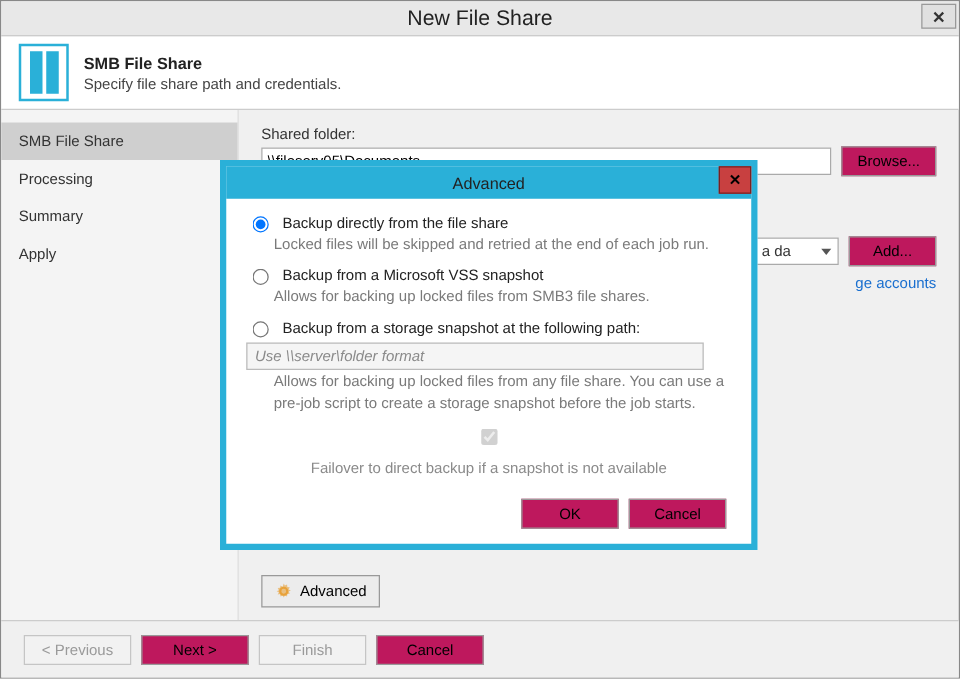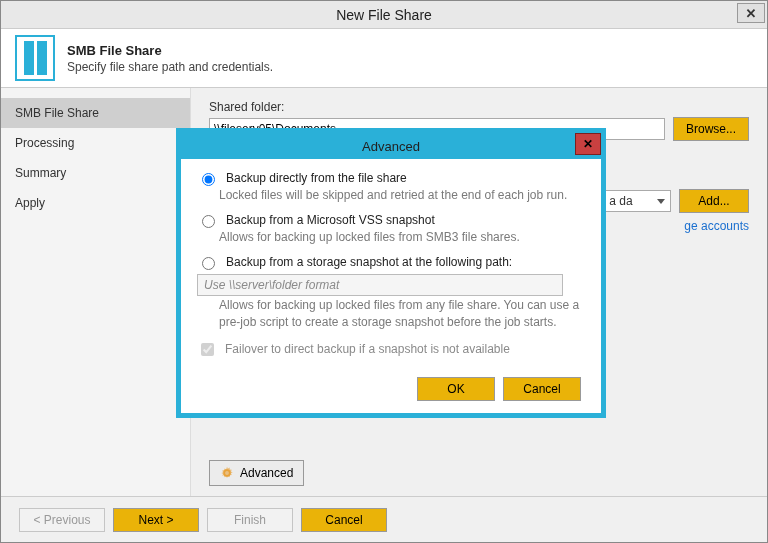--- a/index.html
+++ b/index.html
@@ -20,21 +20,21 @@
     display: flex; flex-direction: column;
     background: #f0f0f0;
   }
   .titlebar {
     height: 28px;
     background: #e8e8e8;
     border-bottom: 1px solid #ccc;
     display: flex; align-items: center; justify-content: center;
     position: relative;
   }
-  .titlebar .title { font-size: 14px; color: #222; }
+  .titlebar .title { font-size: 17px; color: #222; }
   .titlebar .close {
     position: absolute; right: 2px; top: 2px;
     width: 28px; height: 20px;
     border: 1px solid #999;
     background: #e0e0e0;
     display:flex;align-items:center;justify-content:center;
     font-weight:bold; cursor:pointer;
     font-size:13px;
   }
   .header-strip {
@@ -77,21 +77,21 @@
     display:flex; flex-direction:column;
   }
   .lbl { font-size:12px; color:#333; margin-bottom:3px; }
   .row { display:flex; align-items:center; gap:8px; }
   .text-input {
     flex:1; height:22px; border:1px solid #aaa; background:#fff;
     padding:0 4px; font-size:12px;
   }
   .btn {
     height:24px; padding:0 12px;
-    border:1px solid #999; background:#eab308;
+    border:1px solid #999; background:#be185d;
     font-size:12px; cursor:pointer;
     display:inline-flex; align-items:center; justify-content:center;
     min-width:70px;
   }
   .btn:disabled, .btn.disabled {
     color:#9a9a9a; border-color:#c5c5c5; background:#f2f2f2; cursor:default;
   }
   .select-look {
     height:22px; border:1px solid #aaa; background:#fff;
     padding:0 16px 0 4px; font-size:12px; display:flex; align-items:center;
@@ -155,21 +155,21 @@
   .radio { margin-top:2px; }
   .option .opt-title { font-size:12px; color:#222; }
   .option .opt-desc { font-size:12px; color:#7a7a7a; margin-left:22px; margin-top:1px; line-height:1.35; }
   .path-input {
     margin-top:4px;
     height:22px; width: calc(100% - 22px);
     border:1px solid #bbb; background:#f5f5f5;
     color:#8a8a8a; font-style:italic; padding:0 6px;
     font-size:12px; display:flex; align-items:center;
   }
-  .check-row { display:flex; align-items:center; gap:8px; color:#8a8a8a; margin-top:0; }
+  .check-row { display:flex; align-items:center; gap:8px; color:#8a8a8a; margin-top:0;flex-direction:column; }
   .check-row input { accent-color:#888; }
   .modal-footer {
     display:flex; justify-content:flex-end; gap:8px;
     padding: 8px 20px 12px 14px;
   }
   .modal-footer .btn { min-width:78px; }
 </style>
 </head>
 <body>
 

